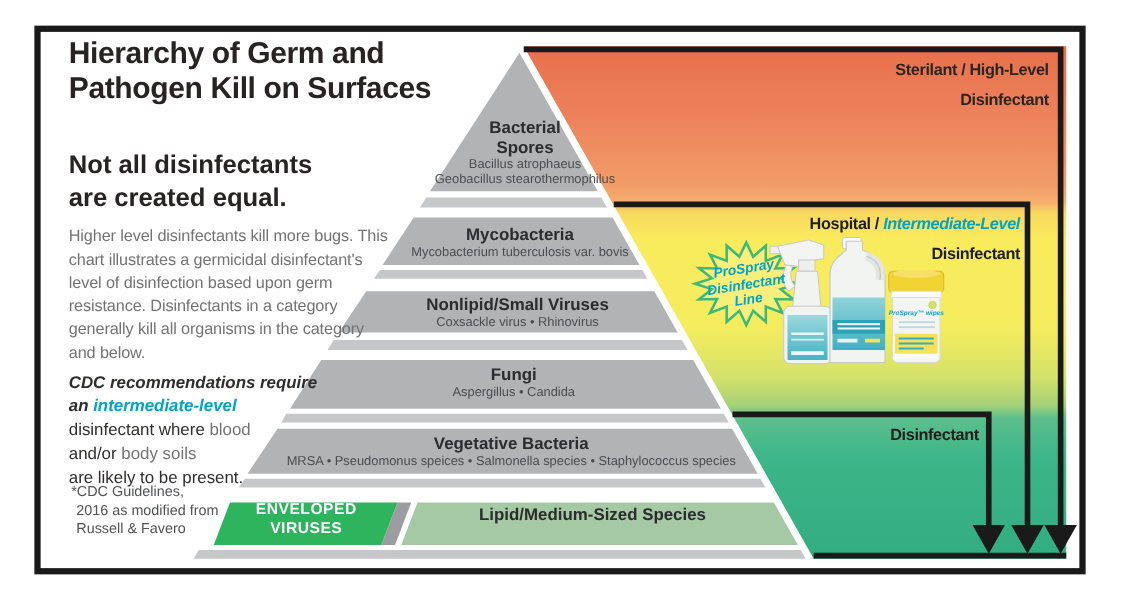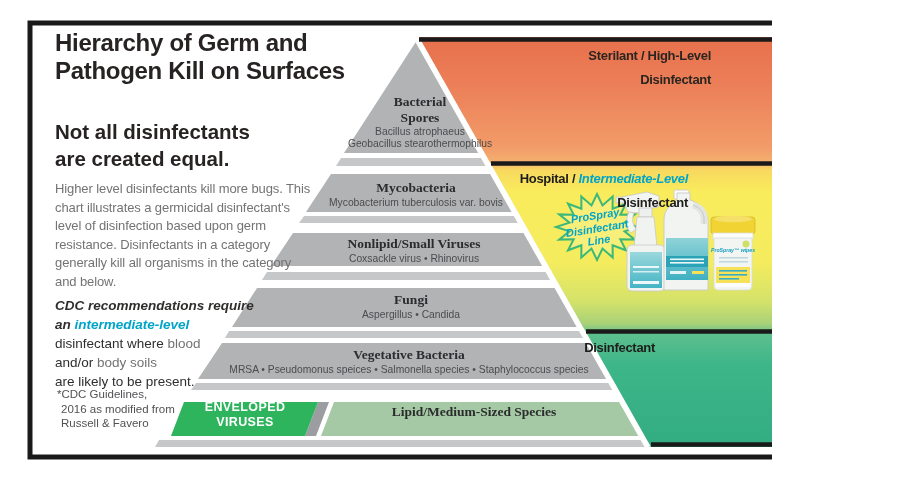--- a/index.html
+++ b/index.html
@@ -1,35 +1,35 @@
 <!DOCTYPE html>
 <html><head>
 <meta charset="utf-8">
 <style>
   html,body{margin:0;padding:0;background:#fff;}
   .stage{
-    position:relative;width:772px;height:486px;background:#ffffff;overflow:hidden;
+    position:relative;width:900px;height:486px;background:#ffffff;overflow:hidden;
     font-family:"Liberation Sans", sans-serif;
   }
   .stage svg.art{position:absolute;left:0;top:0;z-index:1;}
   .abs{position:absolute;z-index:2;}
   
   .t-title{left:55px;top:29px;font-weight:800;font-size:24px;line-height:28px;letter-spacing:-0.3px;color:#272322;}
   .t-sub{left:55px;top:90px;font-size:14.5px;letter-spacing:-0.2px;color:#3c3c3b;}
   .t-nah{left:55px;top:118px;font-weight:800;font-size:20.5px;line-height:27px;color:#272322;}
   .t-body{left:55px;top:180px;width:258px;font-size:13px;line-height:18.6px;letter-spacing:-0.1px;color:#737373;}
   .t-cdc{left:55px;top:296px;font-size:13.5px;line-height:19px;color:#2f2e2d;}
   .bi{font-weight:800;font-style:italic;}
   .teal{color:#00a4c9;}
   .red{color:#737373;}
   .t-foot{left:57px;top:387px;font-size:11.5px;line-height:14.5px;color:#515254;}
   .t-foot .ind{padding-left:4px;}
   
   .band-text{transform:translateX(-50%);text-align:center;white-space:nowrap;}
-  .band-title{font-weight:800;font-size:13.5px;line-height:15.5px;color:#2b2c2e;font-family:Liberation Serif, serif;}
+  .band-title{font-weight:800;font-size:13.5px;line-height:15.5px;color:#2b2c2e;}
   .band-sub{font-size:10.3px;line-height:11.6px;color:#4b4c4e;}
   .badge-text{left:245px;top:400px;transform:translateX(-50%);text-align:center;
     font-weight:800;font-size:12.5px;line-height:14.5px;letter-spacing:0.4px;color:#ffffff;white-space:nowrap;}
   
   .lvl{text-align:right;font-weight:800;font-size:13px;line-height:24px;letter-spacing:-0.3px;color:#2b2520;white-space:nowrap;}
   .lvl-high{right:61px;top:44px;}
   .lvl-mid{right:84px;top:167px;color:#1d1d1b;}
   .lvl-low{right:117px;top:336px;color:#1d1d1b;}
   .it{font-style:italic;}
   .star-text{left:597px;top:228px;transform:translate(-50%,-50%) rotate(-9deg);

